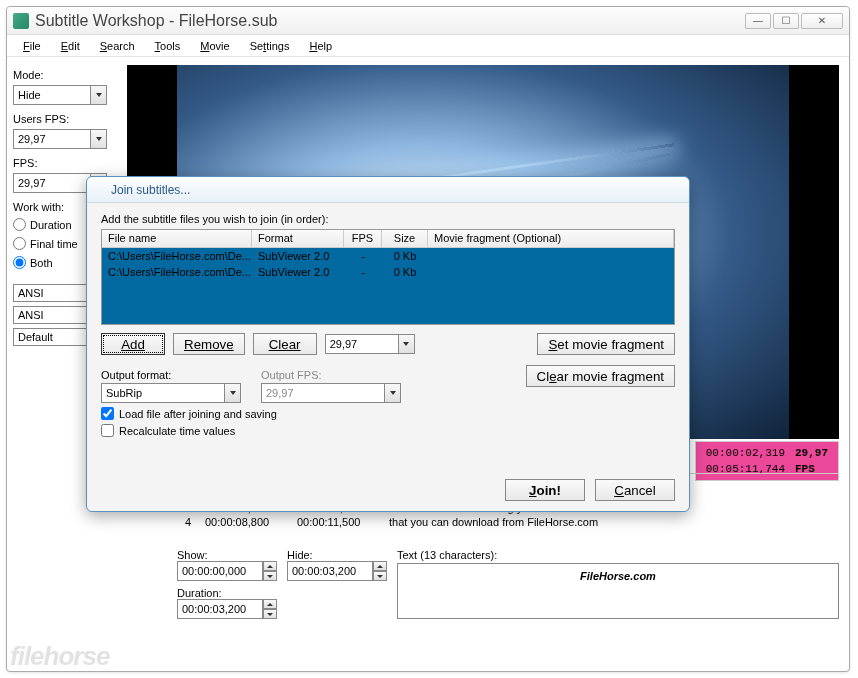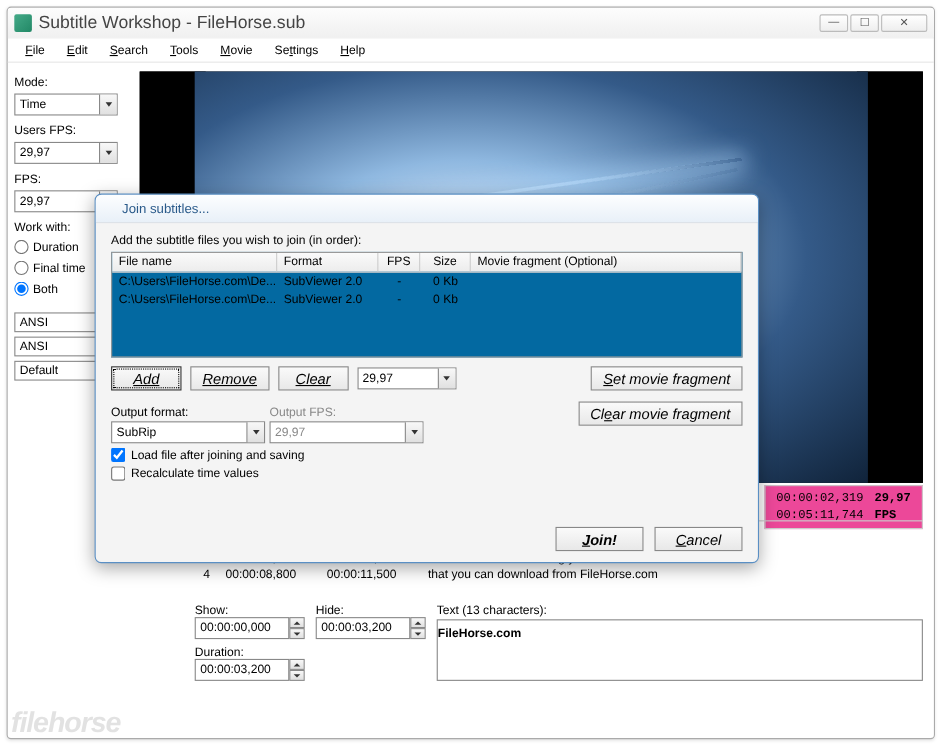--- a/index.html
+++ b/index.html
@@ -52,39 +52,39 @@
 .editor { position: absolute; top: 480px; left: 50px; right: 0; display: flex; gap: 10px; }
 .editor-left { display: flex; flex-direction: column; gap: 2px; }
 .time-input { display: flex; align-items: center; }
 .time-input .val { border: 1px solid #888; height: 20px; padding: 0 4px; display: flex; align-items: center; width: 86px; font-family: Arial; }
 .spinner { display: flex; flex-direction: column; }
 .spin-btn { width: 14px; height: 10px; border: 1px solid #888; background: linear-gradient(#f8f8f8,#e0e0e0); display: flex; align-items: center; justify-content: center; }
 .spin-btn::after { content: ""; border-left: 3px solid transparent; border-right: 3px solid transparent; }
 .spin-btn.up::after { border-bottom: 3px solid #333; }
 .spin-btn.dn::after { border-top: 3px solid #333; }
 .text-area { flex: 1; }
-.text-box { border: 1px solid #888; height: 56px; margin-top: 2px; text-align: left; font-weight: bold; padding-top: 6px; }
+.text-box { border: 1px solid #888; height: 56px; margin-top: 2px; text-align: center; font-weight: bold; padding-top: 6px; font-style: italic; }
 
 
 .dialog { position: absolute; top: 176px; left: 86px; width: 604px; height: 336px; background: #f4f4f4; border: 1px solid #5a8fc4; border-radius: 6px; box-shadow: 0 4px 16px rgba(0,0,0,0.35); z-index: 100; }
 .dlg-title { height: 26px; background: linear-gradient(#fdfeff,#e8f0f8); border-radius: 6px 6px 0 0; display: flex; align-items: center; padding: 0 24px; color: #2a5a8a; font-size: 12px; border-bottom: 1px solid #cfd8e0; }
 .dlg-body { padding: 10px 14px; }
 .dlg-instruction { margin-bottom: 4px; }
 .file-list { border: 1px solid #999; background: #0369a1; height: 96px; }
 .fl-header { display: flex; background: linear-gradient(#fafafa,#ececec); border-bottom: 1px solid #ccc; height: 18px; }
 .fl-header div { border-right: 1px solid #ccc; padding: 2px 6px; font-size: 11px; }
 .fl-row { display: flex; height: 16px; align-items: center; }
 .fl-row div { padding: 0 6px; font-size: 11px; overflow: hidden; white-space: nowrap; }
 .col-fn { width: 150px; } .col-fmt { width: 92px; } .col-fps { width: 38px; text-align: center; } .col-sz { width: 46px; text-align: center; } .col-mf { flex: 1; }
 
 .btn-row { display: flex; gap: 8px; margin-top: 8px; align-items: center; }
-.btn { height: 22px; padding: 0 10px; border: 1px solid #888; background: linear-gradient(#fafafa,#e8e8e8); cursor: pointer; min-width: 64px; display: inline-flex; align-items: center; justify-content: center; font-style: italic; }
+.btn { height: 22px; padding: 0 10px; border: 1px solid #888; background: linear-gradient(#fafafa,#e8e8e8); cursor: pointer; min-width: 64px; display: inline-flex; align-items: center; justify-content: center; }
 .btn.focus { border: 1px solid #333; outline: 1px dotted #000; outline-offset: -3px; }
 
-.form-row { display: flex; gap: 4px; margin-top: 10px; align-items: flex-end; }
+.form-row { display: flex; gap: 20px; margin-top: 10px; align-items: flex-end; }
 .form-col { display: flex; flex-direction: column; gap: 2px; }
 .combo2 { height: 20px; border: 1px solid #888; background: #fff; display: flex; align-items: center; padding: 0 4px; position: relative; width: 140px; }
 .combo2 .arrow { position: absolute; right: 0; top: 0; width: 16px; height: 100%; border-left: 1px solid #888; background: linear-gradient(#f8f8f8,#e0e0e0); display: flex; align-items: center; justify-content: center; }
 .combo2.disabled { color: #888; }
 
 .chk-row { display: flex; align-items: center; gap: 5px; margin-top: 4px; }
 .dlg-footer { position: absolute; bottom: 10px; right: 14px; display: flex; gap: 10px; }
 
 .watermark { position: absolute; bottom: 6px; left: 10px; font-size: 26px; color: rgba(140,140,140,0.25); font-weight: bold; font-style: italic; letter-spacing: -1px; z-index: 1; }
 </style>
@@ -109,21 +109,21 @@
     <div class="menu-item"><span class="u">T</span>ools</div>
     <div class="menu-item"><span class="u">M</span>ovie</div>
     <div class="menu-item">Se<span class="u">t</span>tings</div>
     <div class="menu-item"><span class="u">H</span>elp</div>
   </div>
 
   <div class="content">
     <div class="left-panel">
       <div class="lbl">Mode:</div>
       <div class="combo">
-          <span>Time</span>
+          <span>Hide</span>
           <div class="arrow"></div>
         </div>
 
       <div class="lbl">Users FPS:</div>
       <div class="combo">
           <span>29,97</span>
           <div class="arrow"></div>
         </div>
 
       <div class="lbl">FPS:</div>

